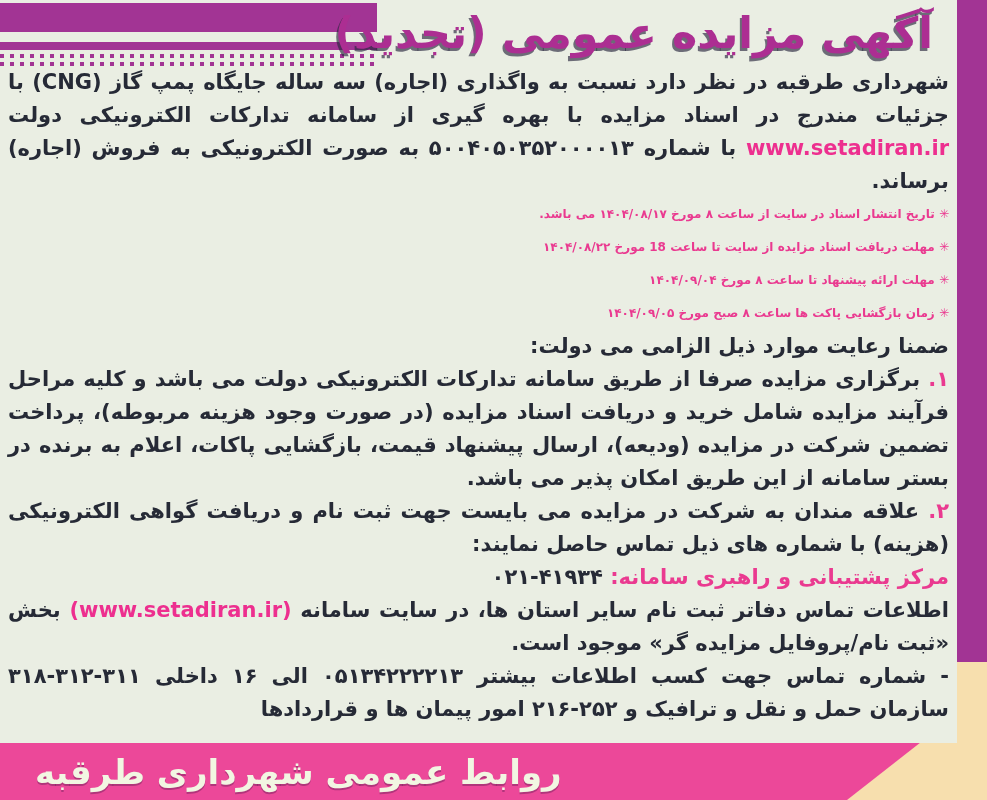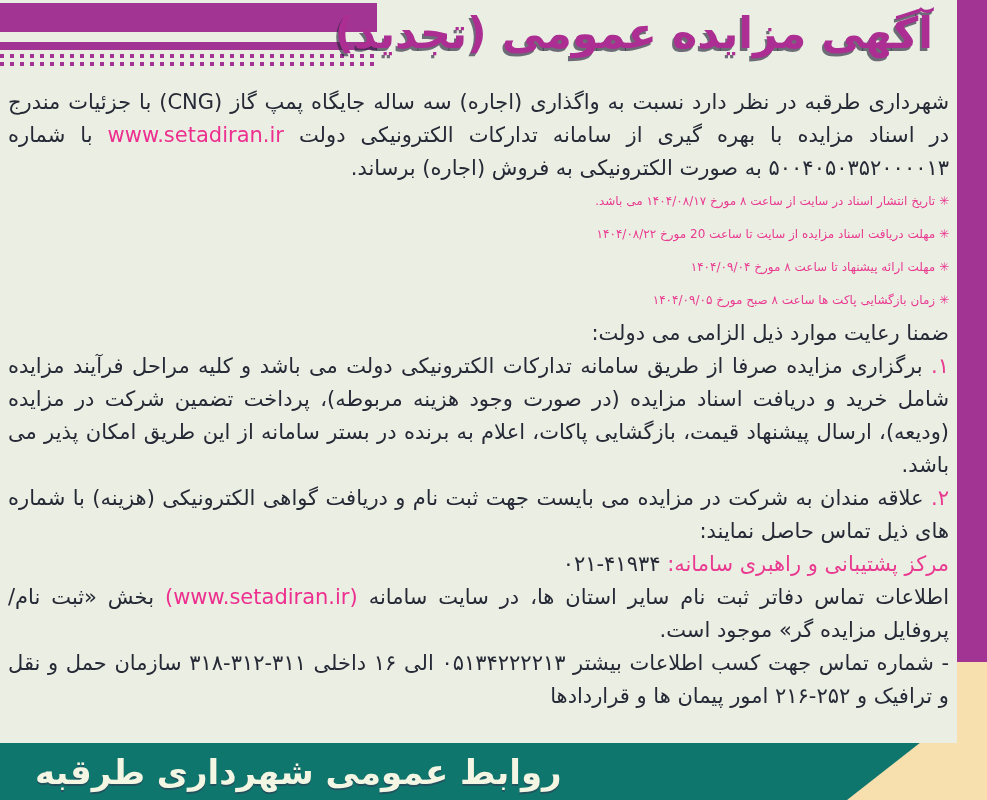--- a/index.html
+++ b/index.html
@@ -22,31 +22,31 @@
     position:absolute;top:2px;right:54px;
     font-size:43px;font-weight:bold;color:#ac2e92;
     white-space:nowrap;line-height:62px;
     text-shadow:-2px 3px 0 rgba(40,38,62,.65);
   }
   
   .right-bar{position:absolute;top:0;right:0;width:30px;height:662px;background:#a23494;}
   
   .body{
     position:absolute;top:66px;right:38px;left:8px;
-    font-size:21px;font-weight:normal;color:#262a36;
-    line-height:33px;text-align:justify;margin-top:20px;
+    font-size:21px;font-weight:bold;color:#262a36;
+    line-height:33px;text-align:justify;
   }
   .block{margin:0;}
   .block.line{text-align:right;}
   .pink{color:#ea3a90;}
   .link{color:#ed2f8f;}
   .bullet{color:#ea3a90;font-size:12px;}
   .number{}
   
-  .footer-bar{position:absolute;left:0;bottom:0;width:100%;height:57px;background:#0f766e;}
+  .footer-bar{position:absolute;left:0;bottom:0;width:100%;height:57px;background:#ec4899;}
   .footer-text{
     position:absolute;left:35px;top:50%;transform:translateY(-50%);
     font-size:34px;font-weight:bold;color:#f2f6e2;white-space:nowrap;
     text-shadow:0 2px 0 rgba(70,20,70,.35);
   }
   .corner-strip{position:absolute;right:0;top:662px;width:30px;height:138px;background:#f7dfae;z-index:3;}
   .corner-wedge{
     position:absolute;right:0;bottom:0;width:140px;height:57px;background:#f7dfae;z-index:4;
     clip-path:polygon(52% 0,100% 0,100% 100%,0 100%);
   }
@@ -67,21 +67,21 @@
     <div class="dots"></div>
   </div>
 
   <div class="title">آگهی مزایده عمومی (تجدید)</div>
 
   <div class="right-bar"></div>
 
   <div class="body">
       <div class="block p"><span class="dark">شهرداری طرقبه در نظر دارد نسبت به واگذاری (اجاره) سه ساله جایگاه پمپ گاز (CNG) با جزئیات مندرج در اسناد مزایده با بهره گیری از سامانه تدارکات الکترونیکی دولت </span><span class="link" dir="ltr">www.setadiran.ir</span><span class="dark"> با شماره </span><span class="number" dir="ltr">۵۰۰۴۰۵۰۳۵۲۰۰۰۰۱۳</span><span class="dark"> به صورت الکترونیکی به فروش (اجاره) برساند.</span></div>
       <div class="block bullet"><span class="bullet">✳ </span><span class="pink">تاریخ انتشار اسناد</span><span class="dark"> در سایت از ساعت ۸ مورخ </span><span class="number" dir="ltr">۱۴۰۴/۰۸/۱۷</span><span class="dark"> می باشد.</span></div>
-      <div class="block bullet"><span class="bullet">✳ </span><span class="pink">مهلت دریافت اسناد مزایده</span><span class="dark"> از سایت تا ساعت 20 مورخ </span><span class="number" dir="ltr">۱۴۰۴/۰۸/۲۲</span></div>
+      <div class="block bullet"><span class="bullet">✳ </span><span class="pink">مهلت دریافت اسناد مزایده</span><span class="dark"> از سایت تا ساعت 18 مورخ </span><span class="number" dir="ltr">۱۴۰۴/۰۸/۲۲</span></div>
       <div class="block bullet"><span class="bullet">✳ </span><span class="pink">مهلت ارائه پیشنهاد</span><span class="dark"> تا ساعت ۸ مورخ </span><span class="number" dir="ltr">۱۴۰۴/۰۹/۰۴</span></div>
       <div class="block bullet"><span class="bullet">✳ </span><span class="pink">زمان بازگشایی پاکت ها</span><span class="dark"> ساعت ۸ صبح مورخ </span><span class="number" dir="ltr">۱۴۰۴/۰۹/۰۵</span></div>
       <div class="block line"><span class="dark">ضمنا رعایت موارد ذیل الزامی می دولت:</span></div>
       <div class="block p"><span class="pink">۱. </span><span class="dark">برگزاری مزایده صرفا از طریق سامانه تدارکات الکترونیکی دولت می باشد و کلیه مراحل فرآیند مزایده شامل خرید و دریافت اسناد مزایده (در صورت وجود هزینه مربوطه)، پرداخت تضمین شرکت در مزایده (ودیعه)، ارسال پیشنهاد قیمت، بازگشایی پاکات، اعلام به برنده در بستر سامانه از این طریق امکان پذیر می باشد.</span></div>
       <div class="block p"><span class="pink">۲. </span><span class="dark">علاقه مندان به شرکت در مزایده می بایست جهت ثبت نام و دریافت گواهی الکترونیکی (هزینه) با شماره های ذیل تماس حاصل نمایند:</span></div>
       <div class="block line"><span class="pink">مرکز پشتیبانی و راهبری سامانه: </span><span class="number" dir="ltr">۰۲۱-۴۱۹۳۴</span></div>
       <div class="block p"><span class="dark">اطلاعات تماس دفاتر ثبت نام سایر استان ها، در سایت سامانه </span><span class="link" dir="ltr">(www.setadiran.ir)</span><span class="dark"> بخش «ثبت نام/پروفایل مزایده گر» موجود است.</span></div>
       <div class="block p"><span class="dark">- شماره تماس جهت کسب اطلاعات بیشتر </span><span class="number" dir="ltr">۰۵۱۳۴۲۲۲۲۱۳</span><span class="dark"> الی ۱۶ داخلی </span><span class="number" dir="ltr">۳۱۸-۳۱۲-۳۱۱</span><span class="dark"> سازمان حمل و نقل و ترافیک و </span><span class="number" dir="ltr">۲۱۶-۲۵۲</span><span class="dark"> امور پیمان ها و قراردادها</span></div>
     </div>
 

